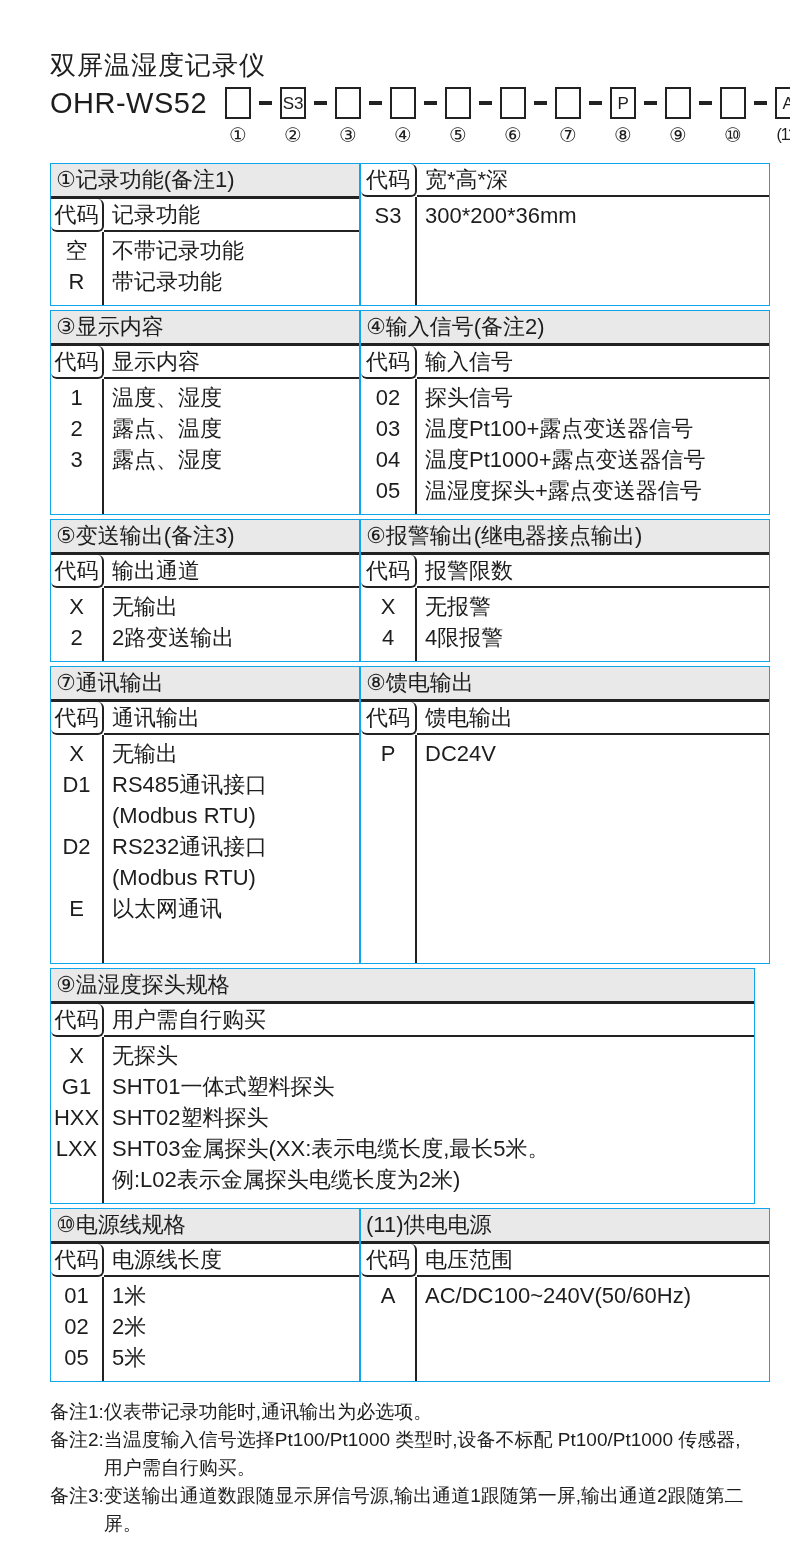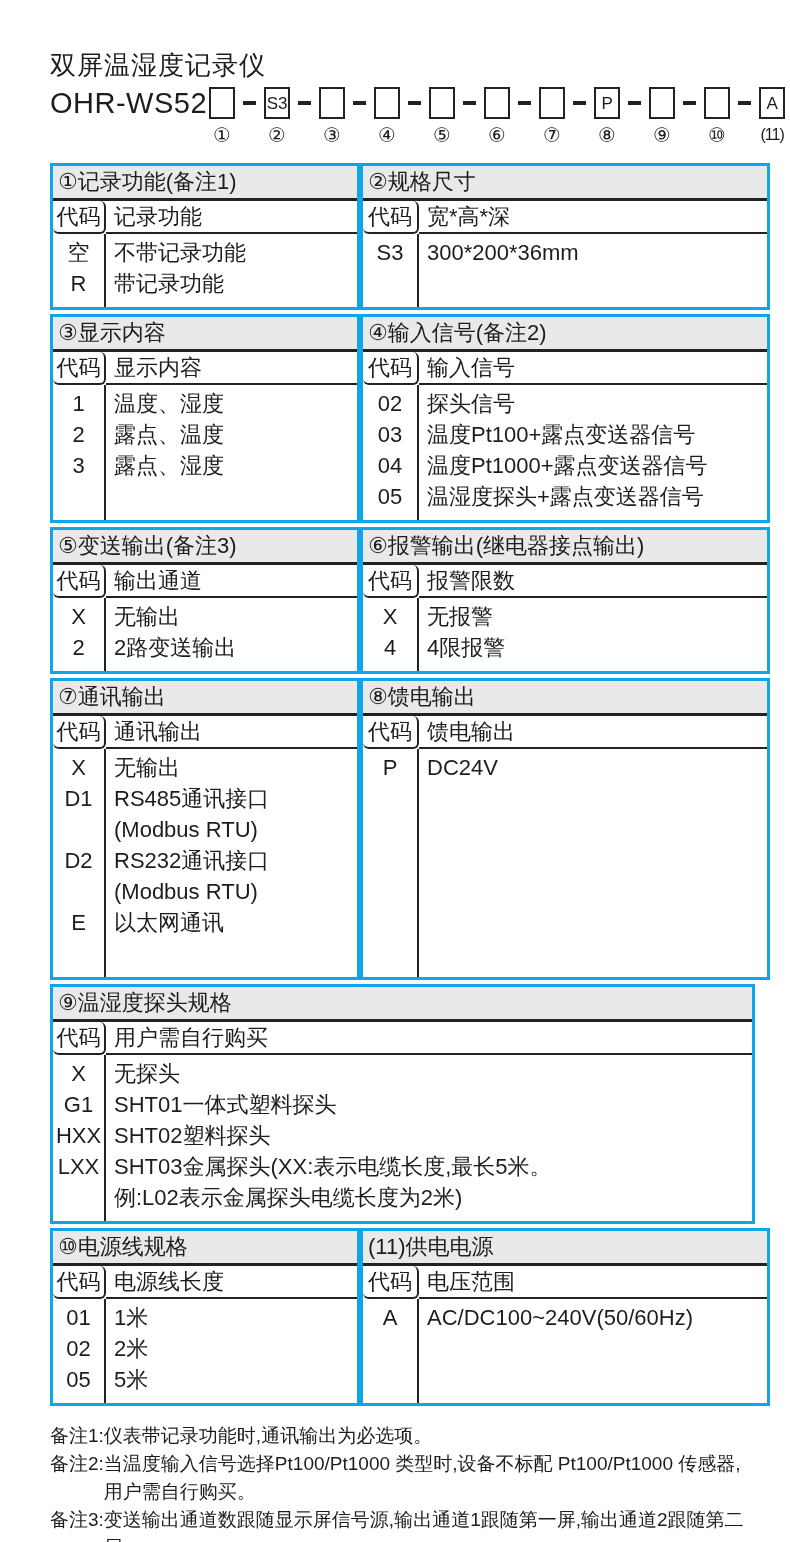--- a/index.html
+++ b/index.html
@@ -5,35 +5,35 @@
   html,body{margin:0;padding:0;}
   body{
     width:790px;height:1542px;background:#ffffff;
     font-family:"Liberation Sans","DejaVu Sans",sans-serif;
     color:#1d1d1d;-webkit-font-smoothing:antialiased;
   }
   .page{box-sizing:border-box;width:790px;height:1542px;padding:50px 35px 0 50px;overflow:hidden;}
   .title{font-size:26px;line-height:30px;letter-spacing:1px;}
   
   .model-row{display:flex;align-items:flex-start;margin-top:6px;}
-  .model-prefix{font-size:29px;line-height:34px;letter-spacing:0.5px;white-space:nowrap;margin-right:2px;}
+  .model-prefix{font-size:29px;line-height:34px;letter-spacing:0.5px;white-space:nowrap;margin-right:18px;}
   .slot{display:flex;flex-direction:column;align-items:center;}
   .slot .box{
     box-sizing:border-box;width:26px;height:32px;margin-top:1px;
     border:2px solid #222;display:flex;align-items:center;justify-content:center;
     font-size:17px;line-height:17px;
   }
   .slot .num{font-size:20px;line-height:24px;margin-top:4px;color:#1d1d1d;}
   .slot .num.small{font-size:16px;line-height:24px;letter-spacing:-1px;}
   .dash{width:13px;height:4px;background:#222;margin:15px 8px 0 8px;flex:none;}
   
   .catalog{margin-top:16px;}
   .pair{display:grid;grid-template-columns:310px 410px;margin-bottom:4px;}
   .single{margin-bottom:4px;}
-  .section{box-sizing:border-box;border:3px solid #0ea5e9;background:#fff;display:flex;flex-direction:column;}
+  .section{box-sizing:border-box;border:1px solid #0ea5e9;background:#fff;display:flex;flex-direction:column;}
   .sec-header{
     background:#e9e9e9;border-bottom:3px solid #222;
     height:32px;line-height:32px;padding:0 5px;
     font-size:22px;white-space:nowrap;overflow:hidden;
   }
   .tbl{flex:1;display:grid;grid-template-rows:33px 1fr;}
   .tbl.cols-left{grid-template-columns:53px 1fr;}
   .tbl.cols-right{grid-template-columns:56px 1fr;}
   .th{box-sizing:border-box;border-bottom:2px solid #222;font-size:22px;line-height:31px;white-space:nowrap;overflow:hidden;}
   .th.code{border-right:2px solid #222;text-align:center;border-radius:6px;}
@@ -125,21 +125,20 @@
             <div class="line">空</div>
             <div class="line">R</div>
           </div>
           <div class="cell descs">
             <div class="line">不带记录功能</div>
             <div class="line">带记录功能</div>
           </div>
         </div>
       </div>
       <div class="section">
-        <div class="sec-header">②规格尺寸</div>
         <div class="tbl cols-right">
           <div class="th code">代码</div>
           <div class="th desc">宽*高*深</div>
           <div class="cell codes">
             <div class="line">S3</div>
           </div>
           <div class="cell descs">
             <div class="line">300*200*36mm</div>
           </div>
         </div>

